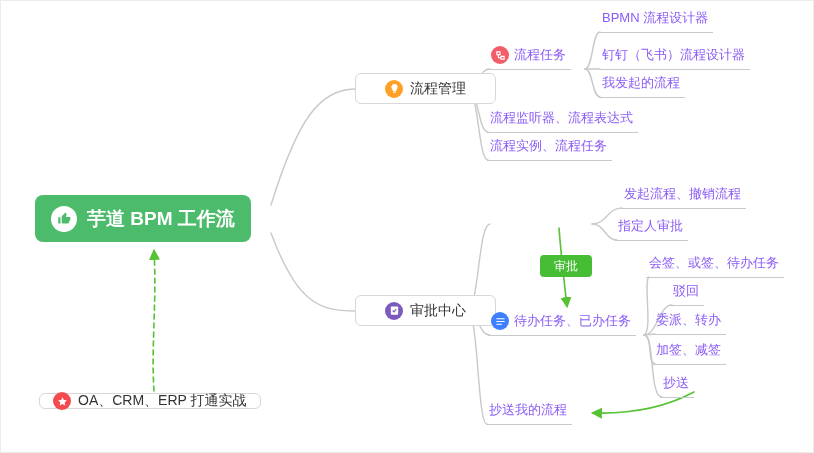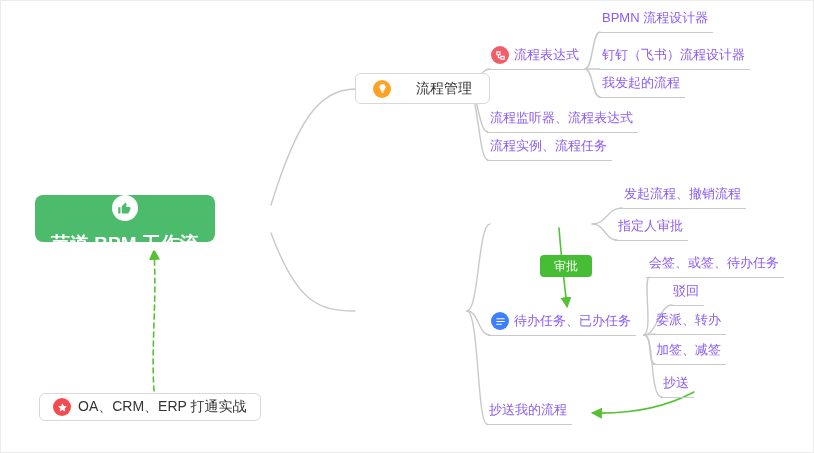--- a/index.html
+++ b/index.html
@@ -3,36 +3,36 @@
 <meta charset="utf-8">
 <style>
   html,body{margin:0;padding:0;background:#fff;font-family:"Liberation Sans","DejaVu Sans",sans-serif;}
   .canvas{position:relative;width:814px;height:453px;background:#fff;border:1px solid #ececec;box-sizing:border-box;overflow:hidden;}
   svg.links{position:absolute;left:0;top:0;width:814px;height:453px;z-index:1;}
   .node{z-index:2;}
   
   .t-node{position:absolute;display:flex;align-items:center;gap:5px;padding:0 5px 5px 3px;
           border-bottom:1px solid #c9c9c9;font-size:13px;color:#8b5cf6;line-height:18px;white-space:nowrap;}
   
-  .r-node{position:absolute;display:flex;align-items:center;gap:25px;padding:0 17px;height:31px;
+  .r-node{position:absolute;display:flex;align-items:center;gap:7px;padding:0 29px;height:31px;
           background:#fff;border:1px solid #d8d8d8;border-radius:6px;font-size:14px;color:#333;
           white-space:nowrap;box-sizing:border-box;}
   
   .root{position:absolute;left:34px;top:194px;display:flex;align-items:center;gap:10px;padding:0 16px;height:47px;
-        background:#4cbb6c;border-radius:8px;font-size:19px;font-weight:bold;color:#fff;white-space:nowrap;box-sizing:border-box;flex-direction:column;}
+        background:#4cbb6c;border-radius:8px;font-size:19px;font-weight:bold;color:#fff;white-space:nowrap;box-sizing:border-box;}
   .main-ic{width:26px;height:26px;border-radius:50%;background:#fff;display:flex;align-items:center;justify-content:center;flex:none;}
   .ic{width:18px;height:18px;border-radius:50%;display:flex;align-items:center;justify-content:center;flex:none;}
   .ic.orange{background:#ffa126}.ic.pink{background:#f25d68}.ic.purple{background:#7d5bbe}
   .ic.green{background:#43b244}.ic.blue{background:#3d7fff}.ic.red{background:#f34b50}
   .badge{position:absolute;left:539px;top:254px;background:#47bd35;color:#fff;font-size:12px;
          padding:4px 14px;border-radius:4px;line-height:14px;z-index:3;}
   
   #n-process{left:354px;top:72px;}
   #n-approval{left:354px;top:294px;}
-  #n-note{position:absolute;left:38px;top:392px;display:flex;align-items:center;gap:7px;padding:0 13px;height:28px;
+  #n-note{position:absolute;left:38px;top:392px;display:flex;align-items:center;gap:7px;padding:0 13px;height:16px;
           background:#fff;border:1px solid #d8d8d8;border-radius:6px;font-size:14px;color:#333;white-space:nowrap;box-sizing:border-box;}
   #n-model{left:487px;top:45px;}
   #n-bpmn{left:598px;top:8px;}
   #n-ding{left:598px;top:45px;}
   #n-form{left:598px;top:73px;}
   #n-listener{left:486px;top:108px;}
   #n-instance{left:486px;top:136px;}
   #n-mystart{left:487px;top:200px;}
   #n-startcancel{left:620px;top:184px;}
   #n-assignee{left:614px;top:216px;}
@@ -108,39 +108,48 @@
     </span>
     <span>流程管理</span>
   </div>
 
   <div id="n-model" class="t-node node">
     <span class="ic pink">
       <svg width="11" height="11" viewBox="0 0 24 24">
           <path d="M4 4h7v6H4zM13 14h7v6h-7zM7.5 10v7H13" fill="none" stroke="#fff" stroke-width="2.4"></path>
         </svg>
     </span>
-    <span>流程表达式</span>
+    <span>流程任务</span>
   </div>
 
   <div id="n-bpmn" class="t-node node">
     <span>BPMN 流程设计器</span>
   </div>
   <div id="n-ding" class="t-node node">
     <span>钉钉（飞书）流程设计器</span>
   </div>
   <div id="n-form" class="t-node node">
     <span>我发起的流程</span>
   </div>
   <div id="n-listener" class="t-node node">
     <span>流程监听器、流程表达式</span>
   </div>
   <div id="n-instance" class="t-node node">
     <span>流程实例、流程任务</span>
   </div>
 
+  <div id="n-approval" class="r-node node">
+    <span class="ic purple">
+      <svg width="11" height="11" viewBox="0 0 24 24">
+          <rect x="4" y="3" width="16" height="18" rx="2" fill="#fff"></rect>
+          <path d="M8 12l3 3 5-6" stroke="#7d5bbe" stroke-width="2.4" fill="none"></path>
+        </svg>
+    </span>
+    <span>审批中心</span>
+  </div>
 
   <div id="n-startcancel" class="t-node node">
     <span>发起流程、撤销流程</span>
   </div>
   <div id="n-assignee" class="t-node node">
     <span>指定人审批</span>
   </div>
 
   <div class="badge node">
     <span>审批</span>

